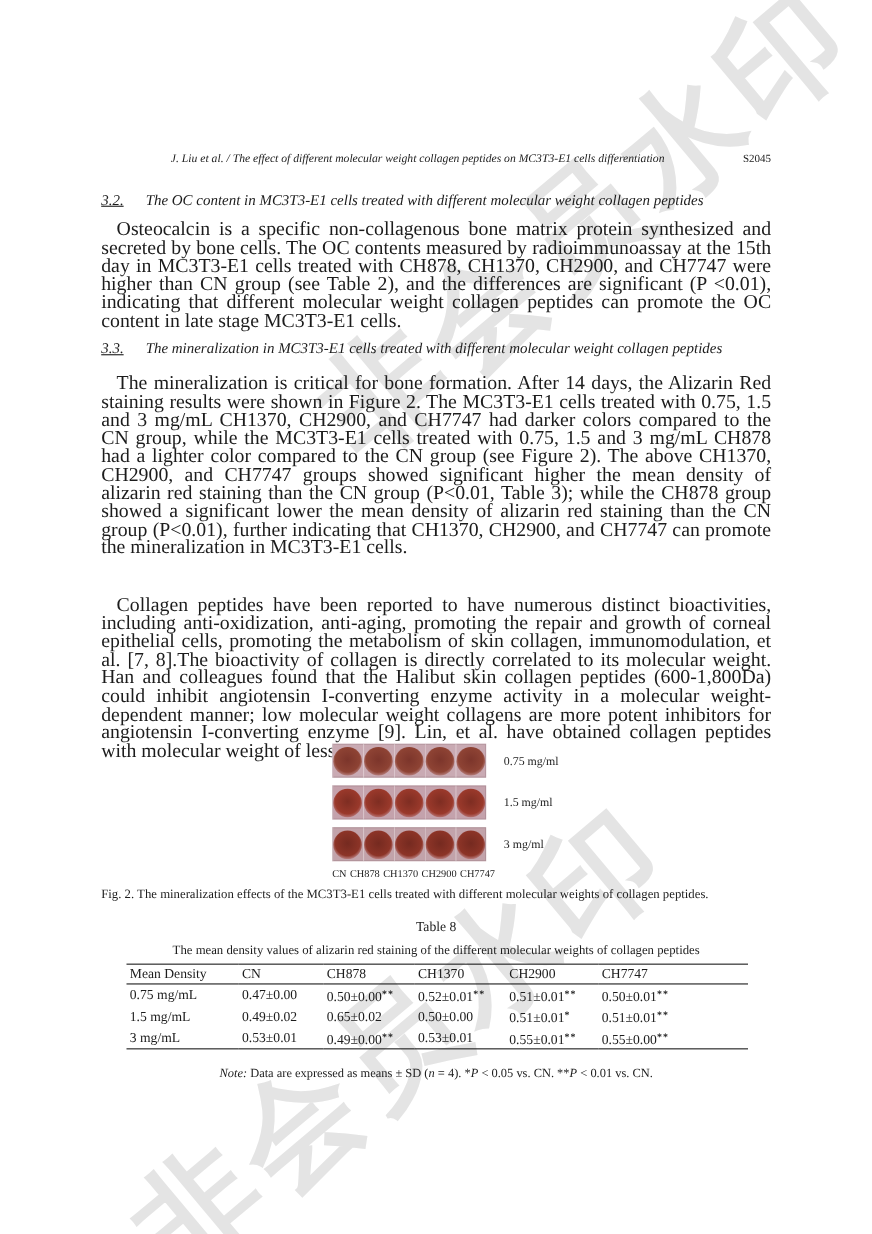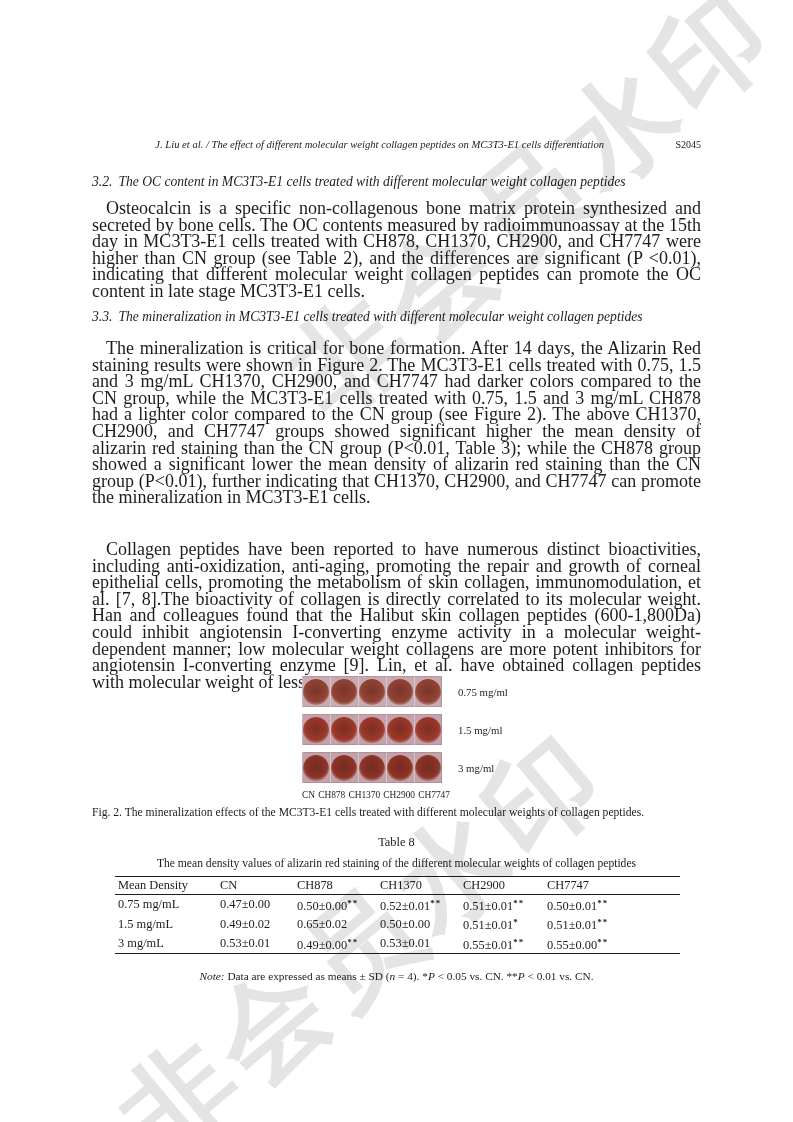--- a/index.html
+++ b/index.html
@@ -12,21 +12,21 @@
   .wm-top{left:238px;top:128px;}
   .wm-bottom{left:70px;top:872px;}
   .layer{position:absolute;inset:0;z-index:1;}
   
   .runhead{position:absolute;top:139px;left:92px;width:609px;display:flex;align-items:flex-start;}
   .runtitle{flex:1;text-align:center;font-style:italic;font-size:10.6px;}
   .pageid{font-size:10px;padding-left:8px;}
   
   .sechead{position:absolute;left:92px;width:609px;font-size:13.6px;}
   .sechead.it{font-style:italic;}
-  .sechead .num{margin-right:6px;}
+  .sechead .num{margin-right:20px;text-decoration:underline;}
   .sechead.bold{font-weight:bold;}
   .h32{top:174px;} .h33{top:309px;} .h4{top:509px;}
   
   .para{position:absolute;left:92px;width:609px;font-size:18px;line-height:16.6px;
         text-align:justify;text-indent:14px;}
   .p1{top:200px;} .p2{top:340px;} .p3{top:541px;}
   
   .figure{position:absolute;left:302px;top:676px;width:260px;}
   .fig-row{display:flex;align-items:center;margin-bottom:7px;}
   .strip{width:140px;height:31px;display:flex;box-shadow:0 0 0 1px rgba(120,90,100,0.25) inset;}

